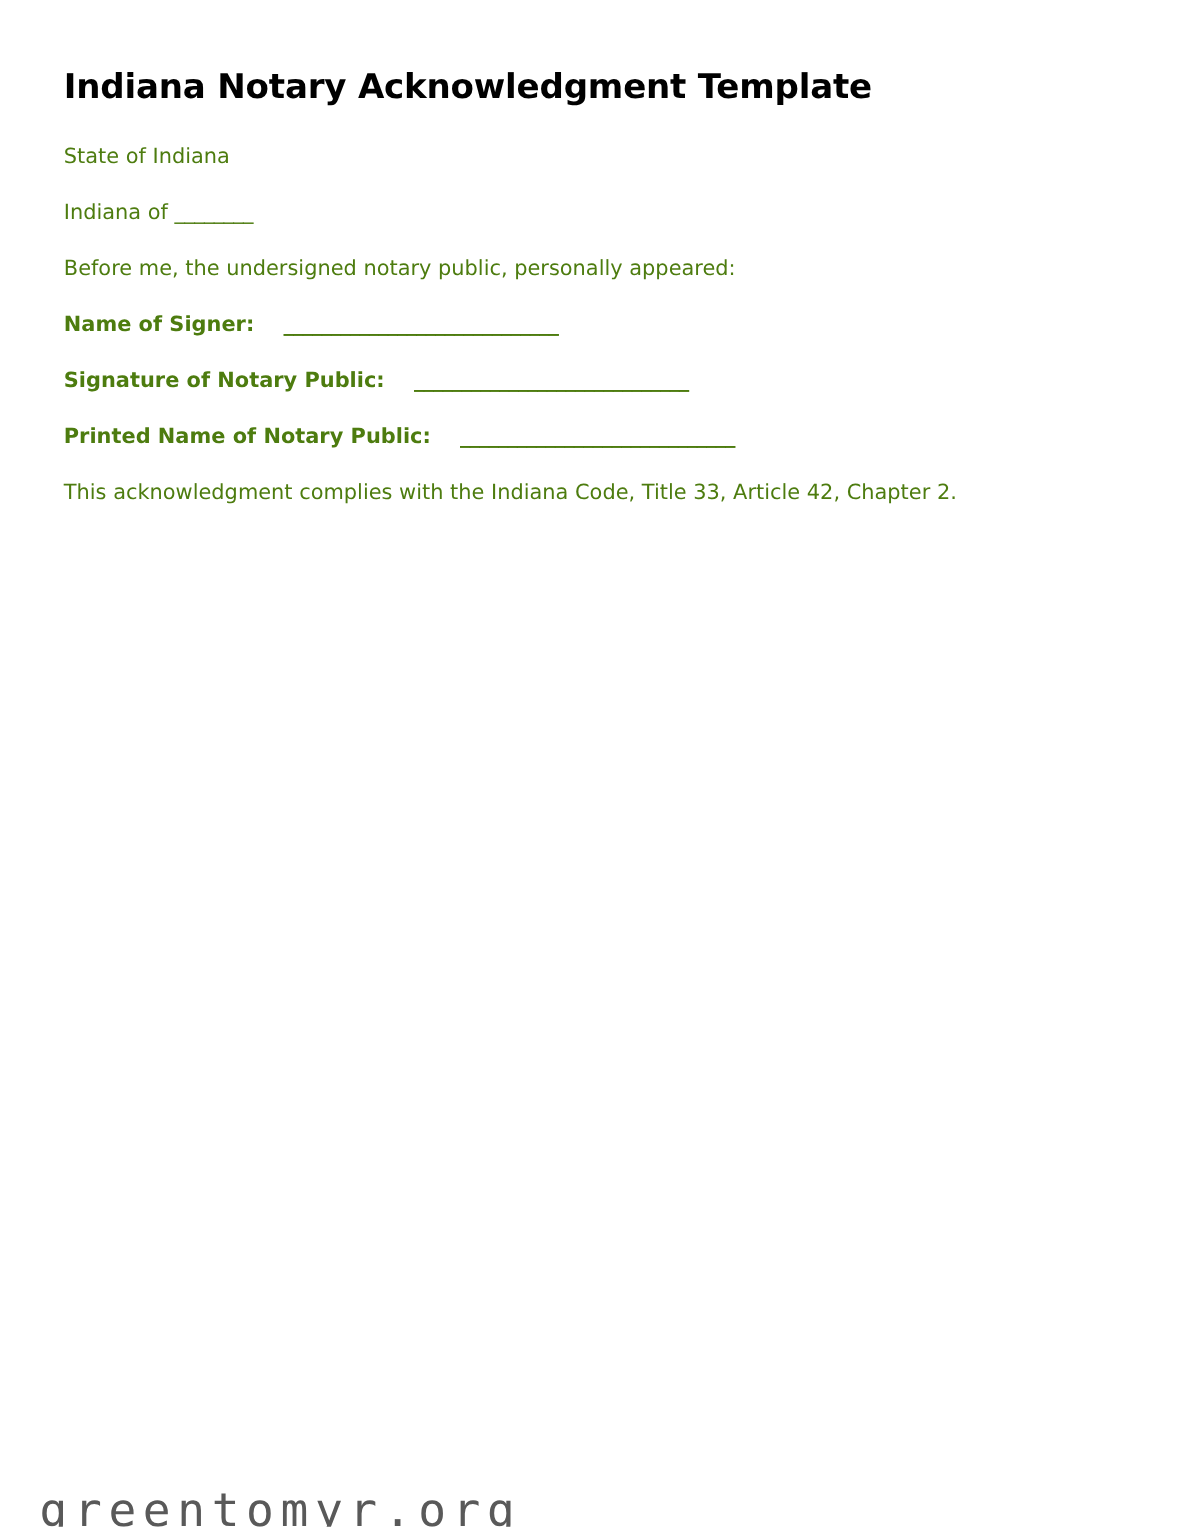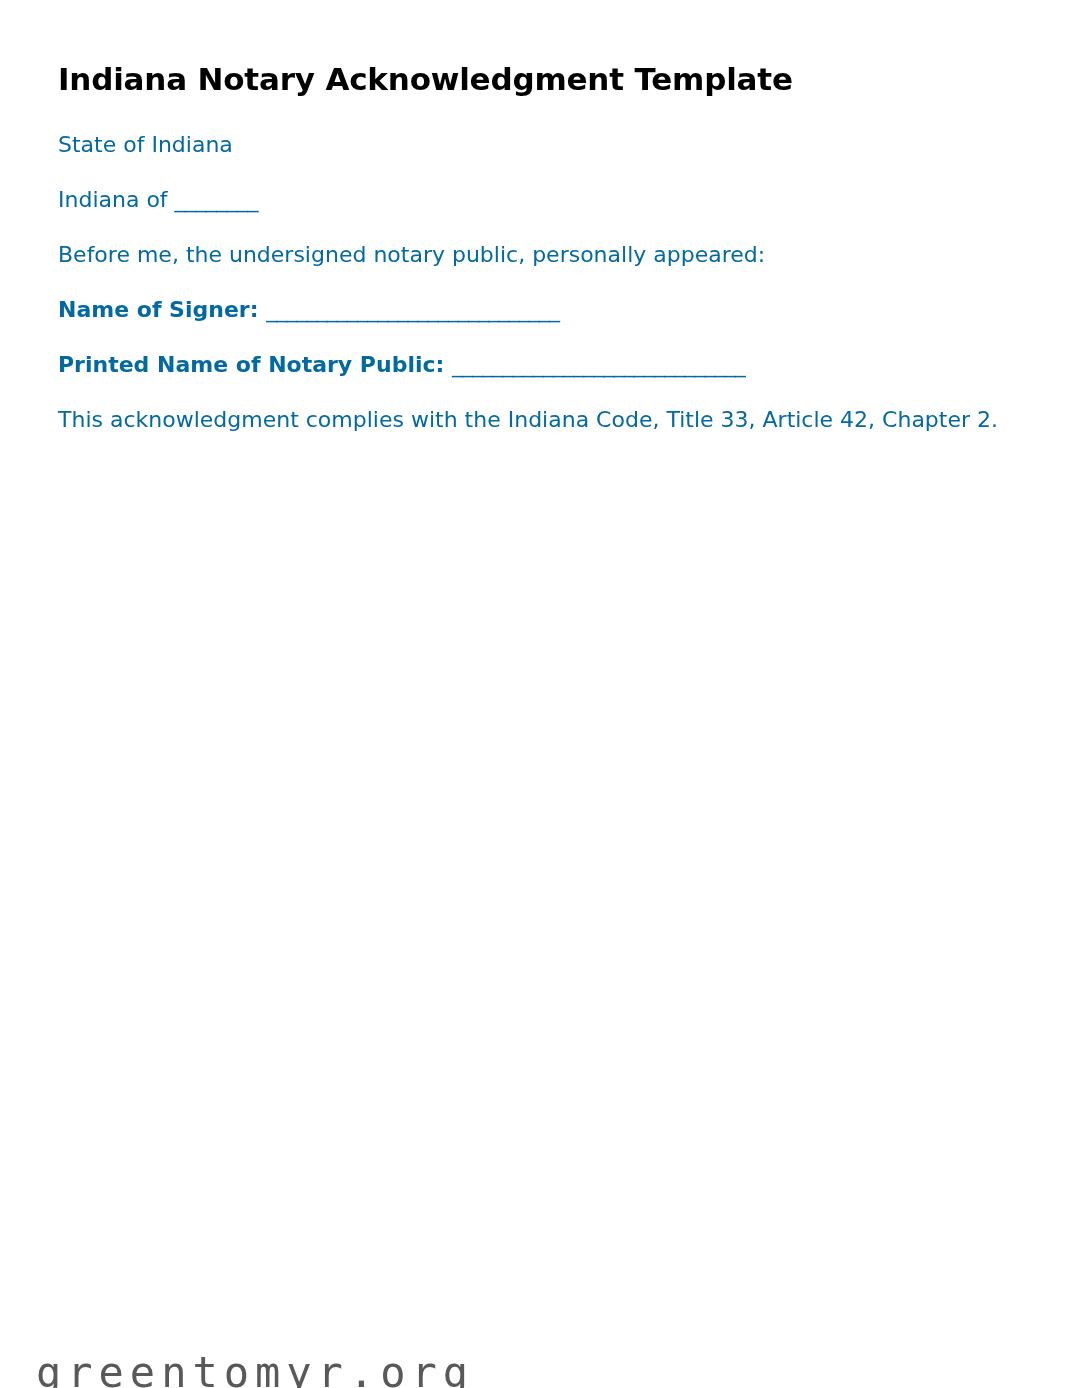--- a/index.html
+++ b/index.html
@@ -36,47 +36,48 @@
   .doc-title {
     font-size: 31px;
     font-weight: bold;
     line-height: 1.25;
     letter-spacing: -0.2px;
     margin: 0 0 31px 0;
     color: #000;
   }
 
   .para {
-    font-size: 22px;
+    font-size: 19px;
     line-height: 1.32;
     margin: 0 0 26px 0;
-    color: #0369a1;
+    color: #4d7c0f;
     font-weight: normal;
   }
 
   .para.wrap {
     max-width: 948px;
     margin-bottom: 25px;
   }
 
   .label-strong {
     font-weight: bold;
   }
 
   .blank {
     font-weight: normal;
     letter-spacing: -0.6px;
     white-space: pre;
     margin-top: 25px;
   }
 
   .blank-bold {
-    font-weight: normal;
+    font-weight: bold;
     letter-spacing: -0.9px;
     white-space: pre;
+    margin-left: 20px;
   }
 
   .watermark {
     position: absolute;
     left: 36px;
     top: 1348px;
     font-family: "DejaVu Sans Mono", monospace;
     font-size: 42px;
     letter-spacing: 6px;
     color: #595959;
@@ -104,20 +105,23 @@
       <span>Before me, the undersigned notary public, personally appeared:</span>
     </p>
 
     <p class="para">
       <span class="label-strong">Name of Signer: </span><span class="blank-bold">_____________________________</span>
     </p>
 
 
 
 
+    <p class="para">
+      <span class="label-strong">Signature of Notary Public: </span><span class="blank-bold">_____________________________</span>
+    </p>
 
     <p class="para">
       <span class="label-strong">Printed Name of Notary Public: </span><span class="blank-bold">_____________________________</span>
     </p>
 
 
     <p class="para">
       <span>This acknowledgment complies with the Indiana Code, Title 33, Article 42, Chapter 2.</span>
     </p>
 

